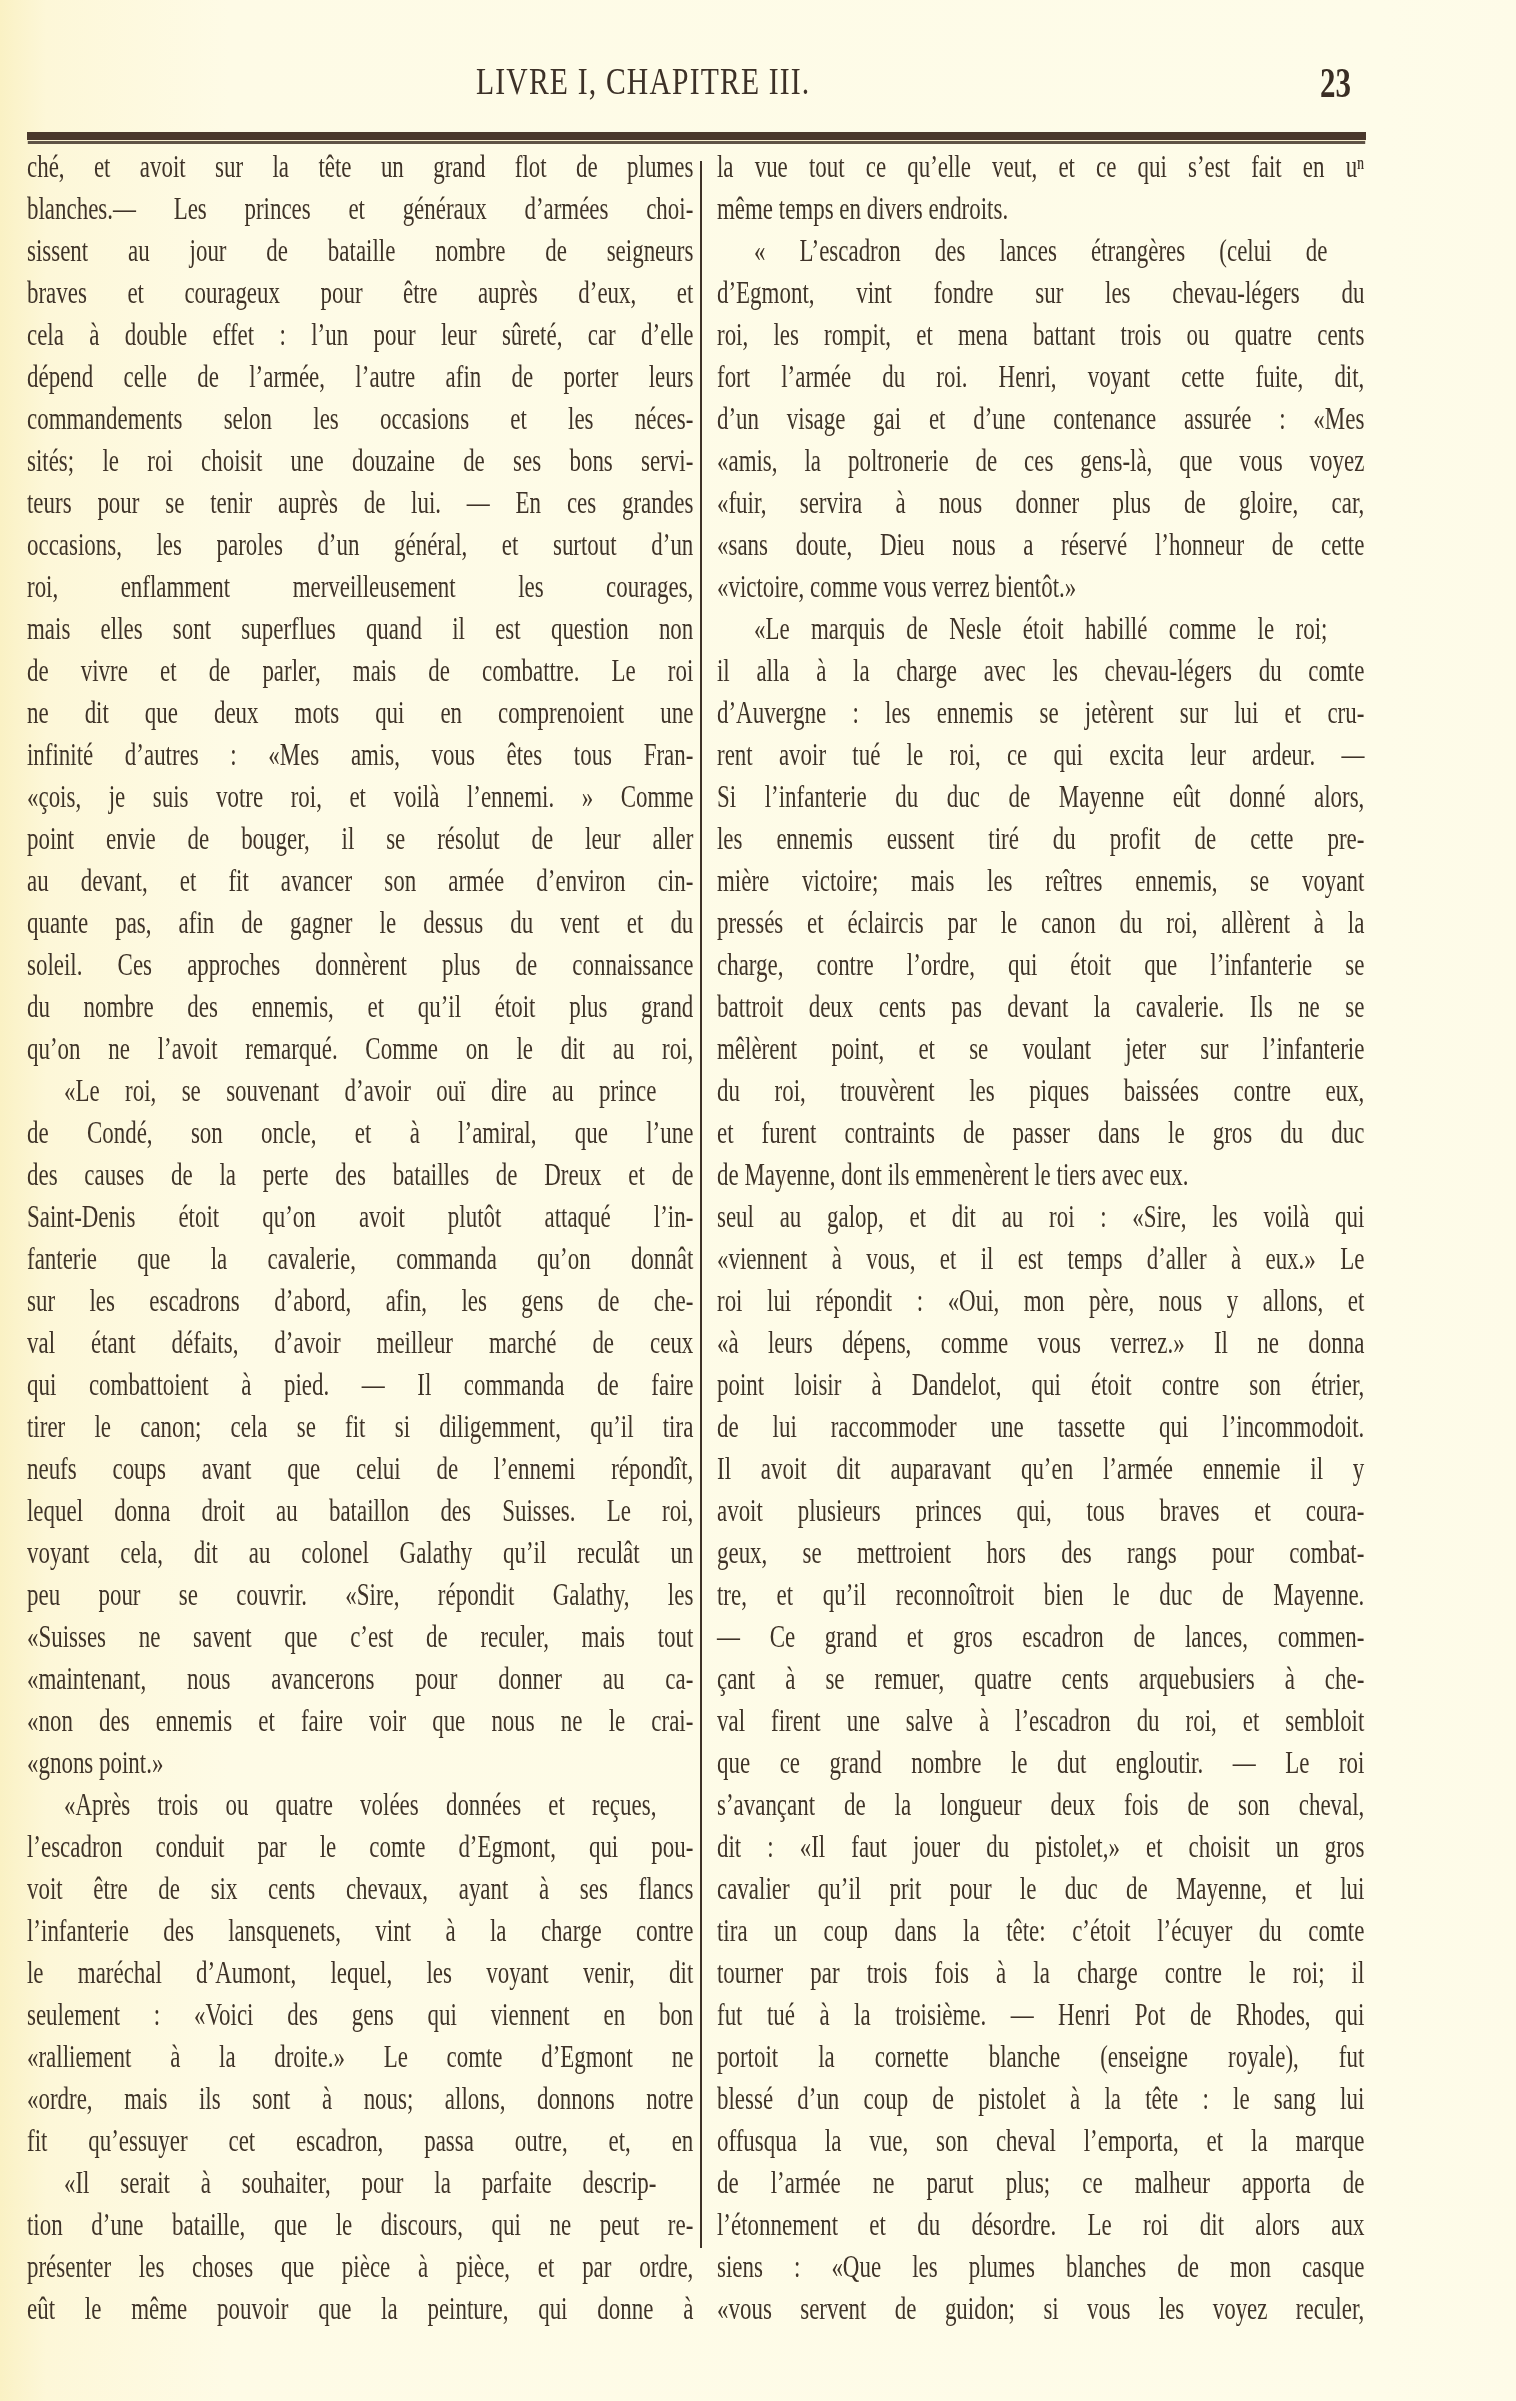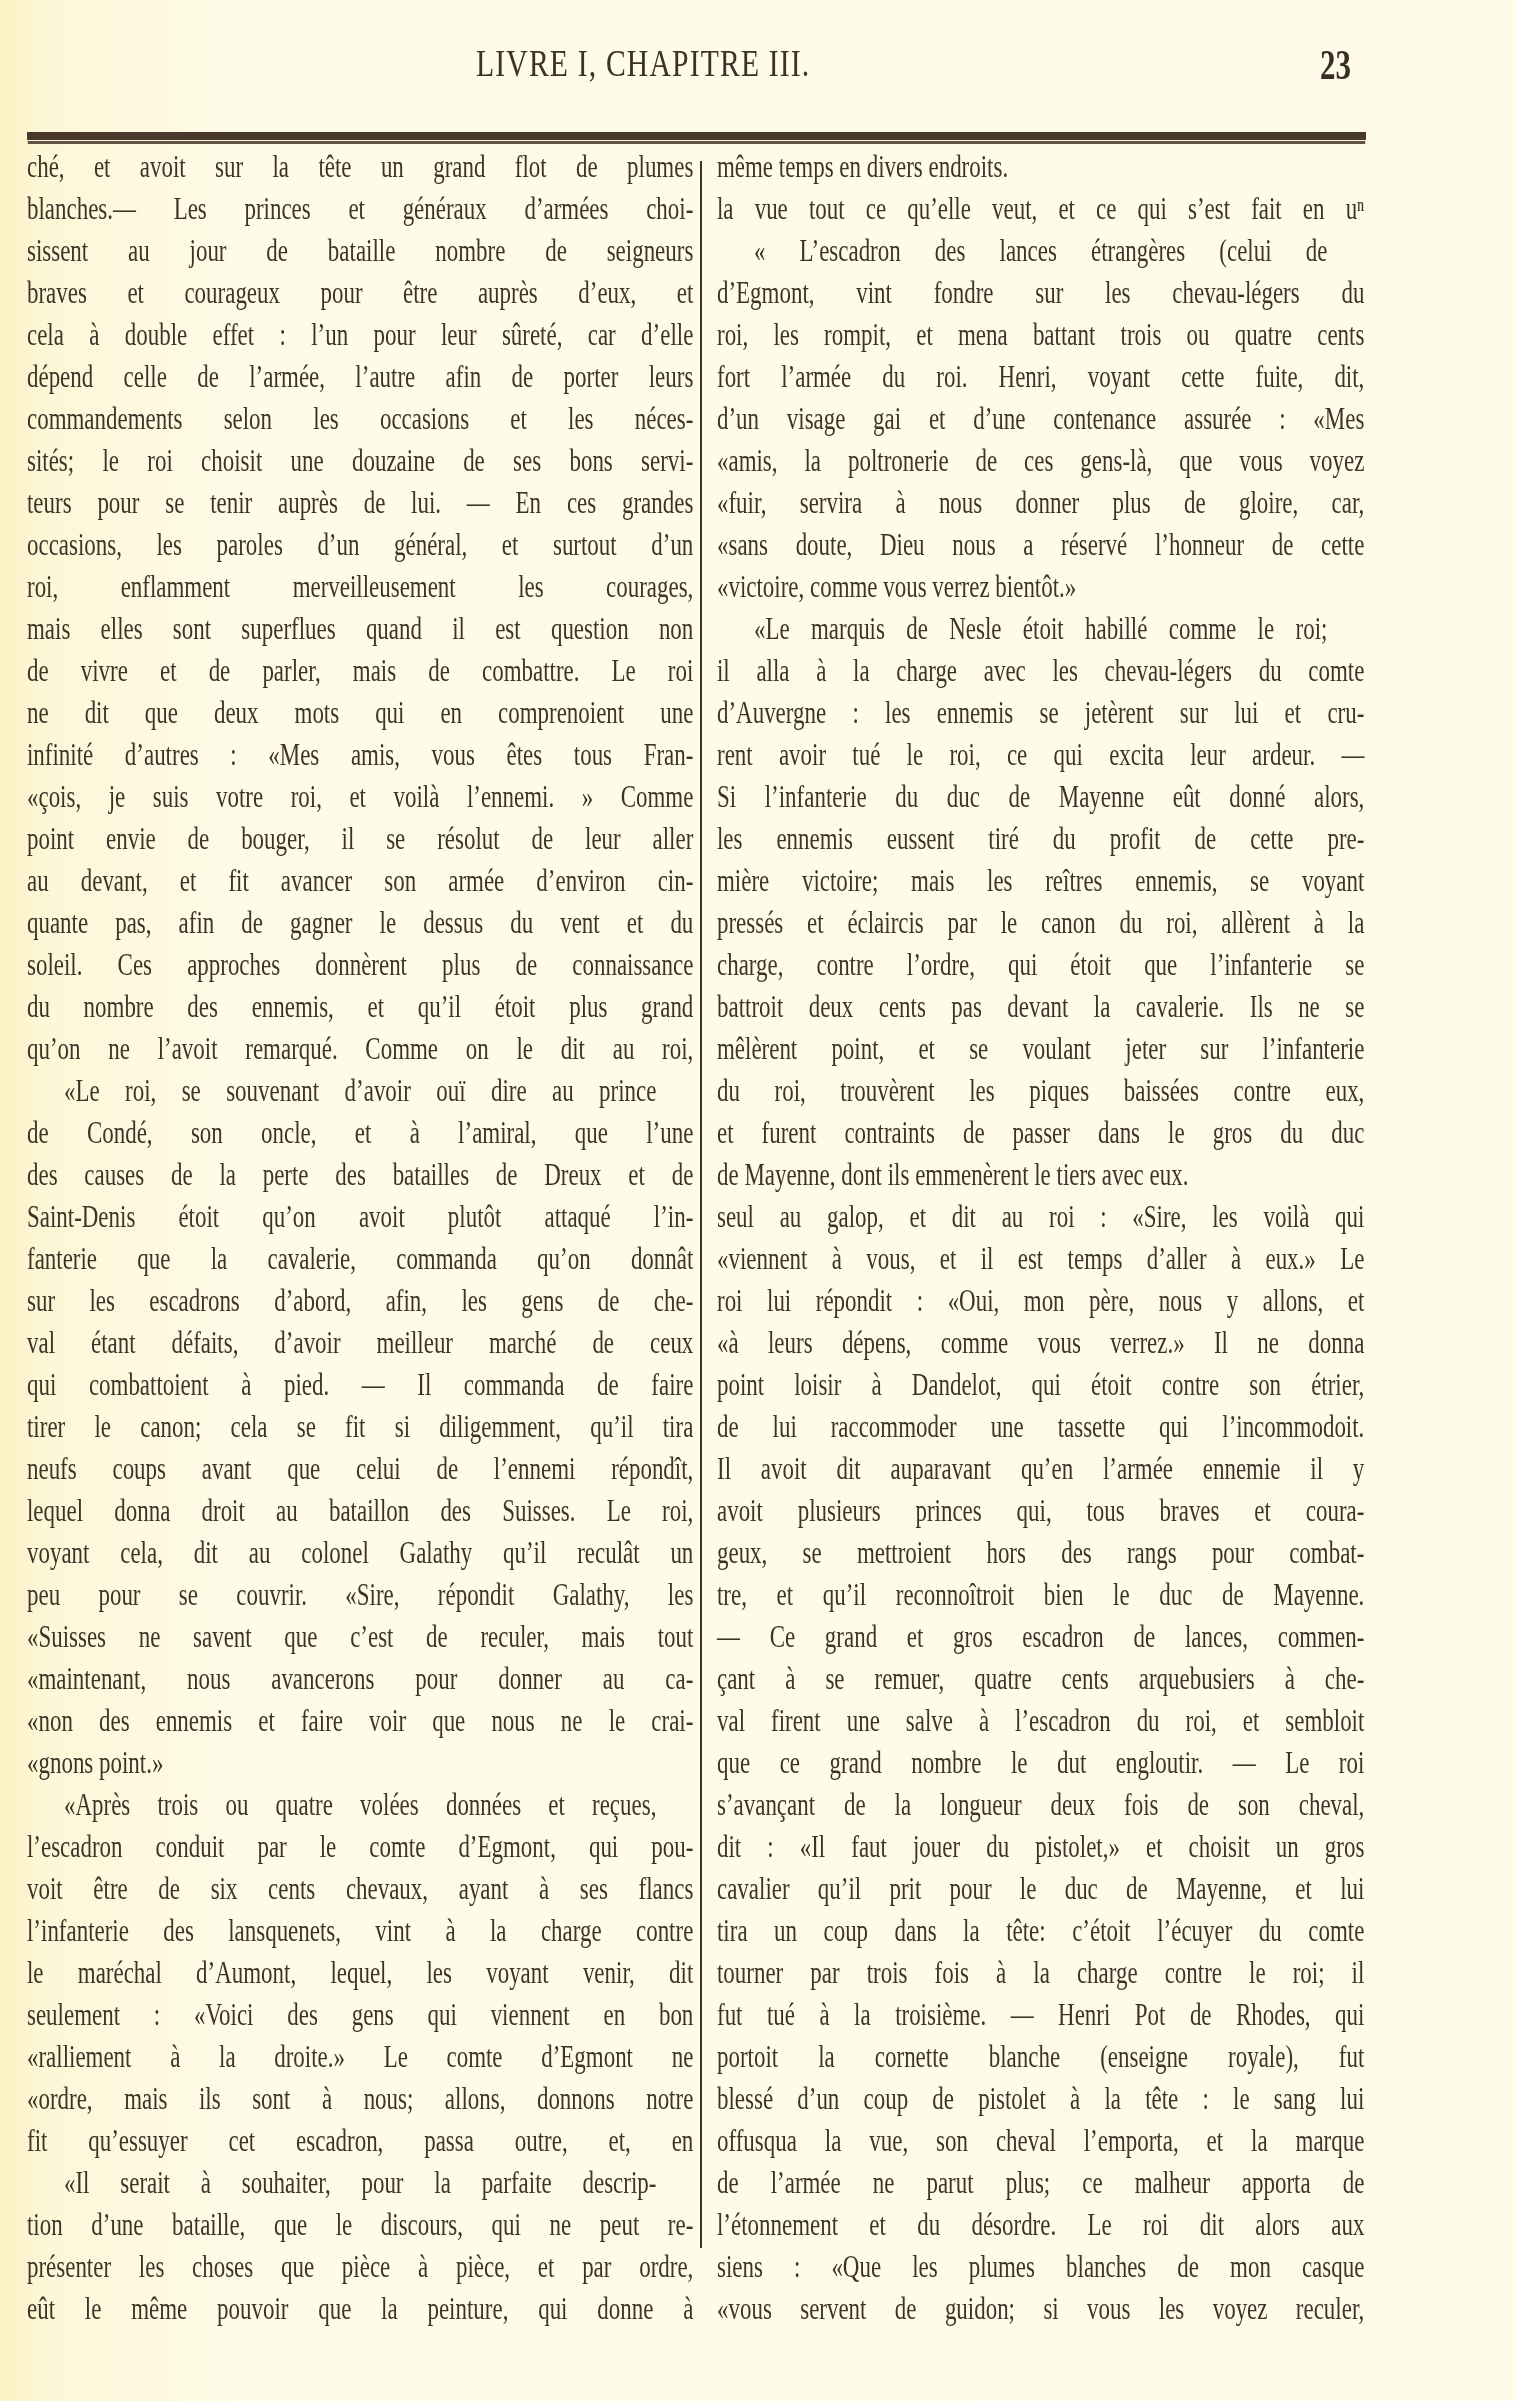--- a/index.html
+++ b/index.html
@@ -5,21 +5,21 @@
   html, body { margin: 0; padding: 0; }
   body {
     width: 1517px; height: 2401px; overflow: hidden;
     background: linear-gradient(90deg, #faf1c4 0px, #fdf7d8 46px, #fefbe6 230px, #fefce9 1381px, #fefbe8 1517px);
     font-family: "Liberation Serif", "DejaVu Serif", serif;
     color: #3f3328;
     position: relative;
   }
   .page { position: absolute; left: 0; top: 0; width: 1517px; height: 2401px; }
   .running-head {
-    position: absolute; top: 41px; left: 0; width: 1366px; height: 61px; text-decoration: underline;
+    position: absolute; top: 59px; left: 0; width: 1366px; height: 61px; text-decoration: underline;
   }
   .head-title {
     position: absolute; left: 476px; top: 0px;
     font-size: 38px; letter-spacing: 1.5px; color: #3d3128;
     transform: scaleX(0.78); transform-origin: left top;
     white-space: nowrap;
   }
   .head-page {
     position: absolute; left: 1320px; top: -1.5px;
     font-size: 43px; font-weight: bold; color: #3a2e24;
@@ -110,22 +110,22 @@
       <div class="line"><span class="sq">«ralliement à la droite.» Le comte d’Egmont ne</span></div>
       <div class="line"><span class="sq">«ordre, mais ils sont à nous; allons, donnons notre</span></div>
       <div class="line"><span class="sq">fit qu’essuyer cet escadron, passa outre, et, en</span></div>
       <div class="line indent"><span class="sq">«Il serait à souhaiter, pour la parfaite descrip-</span></div>
       <div class="line"><span class="sq">tion d’une bataille, que le discours, qui ne peut re-</span></div>
       <div class="line"><span class="sq">présenter les choses que pièce à pièce, et par ordre,</span></div>
       <div class="line"><span class="sq">eût le même pouvoir que la peinture, qui donne à</span></div>
     </div>
   <div class="divider"></div>
   <div class="column col-right" id="col-1">
+      <div class="line"><span class="sq">la vue tout ce qu’elle veut, et ce qui s’est fait en uⁿ</span></div>
       <div class="line last"><span class="sq">même temps en divers endroits.</span></div>
-      <div class="line"><span class="sq">la vue tout ce qu’elle veut, et ce qui s’est fait en uⁿ</span></div>
       <div class="line indent"><span class="sq">« L’escadron des lances étrangères (celui de</span></div>
       <div class="line"><span class="sq">d’Egmont, vint fondre sur les chevau-légers du</span></div>
       <div class="line"><span class="sq">roi, les rompit, et mena battant trois ou quatre cents</span></div>
       <div class="line"><span class="sq">fort l’armée du roi. Henri, voyant cette fuite, dit,</span></div>
       <div class="line"><span class="sq">d’un visage gai et d’une contenance assurée : «Mes</span></div>
       <div class="line"><span class="sq">«amis, la poltronerie de ces gens-là, que vous voyez</span></div>
       <div class="line"><span class="sq">«fuir, servira à nous donner plus de gloire, car,</span></div>
       <div class="line"><span class="sq">«sans doute, Dieu nous a réservé l’honneur de cette</span></div>
       <div class="line last"><span class="sq">«victoire, comme vous verrez bientôt.»</span></div>
       <div class="line indent"><span class="sq">«Le marquis de Nesle étoit habillé comme le roi;</span></div>

